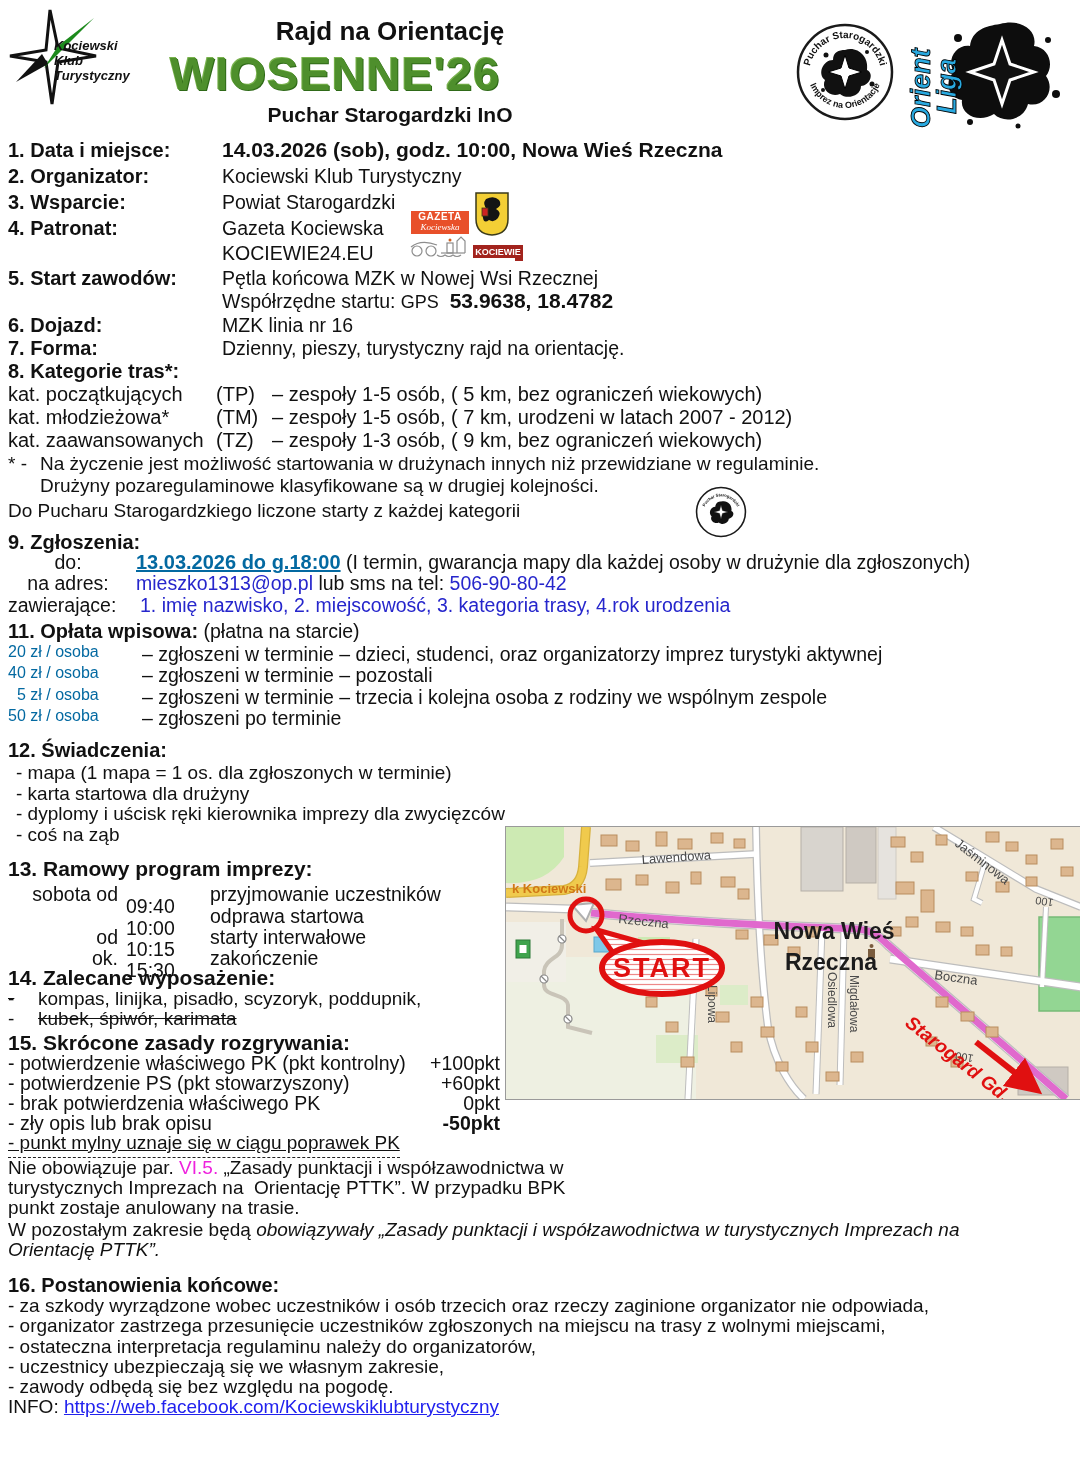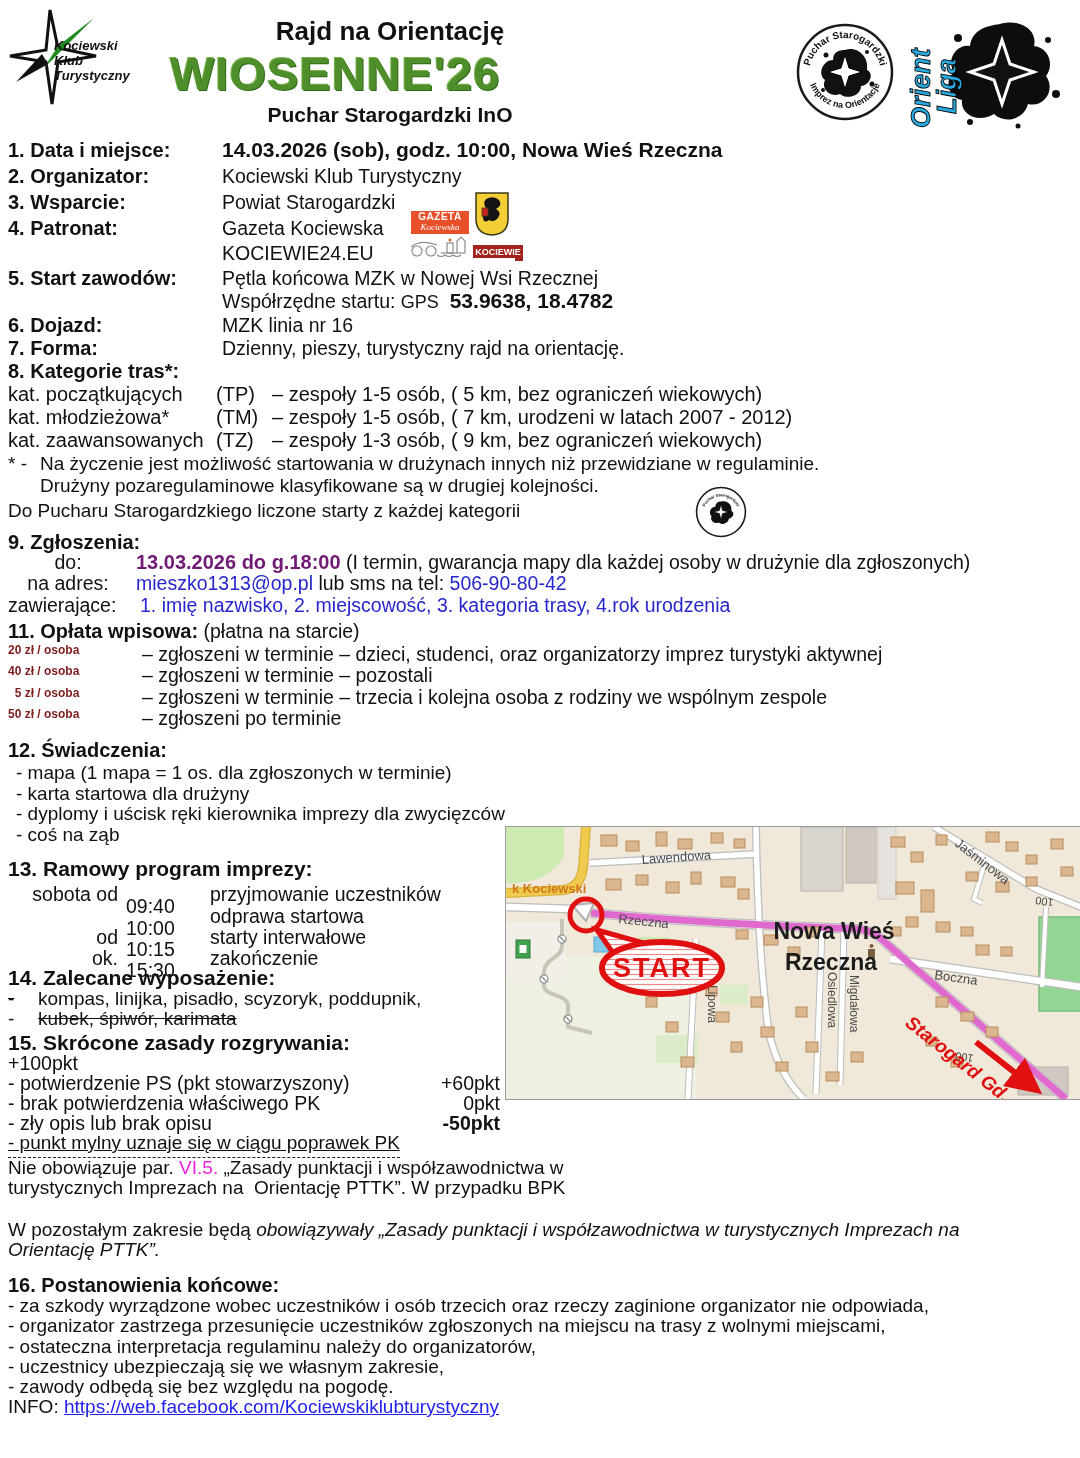--- a/index.html
+++ b/index.html
@@ -5,38 +5,38 @@
   html,body{margin:0;padding:0;background:#fff;}
   .page{position:relative;width:1080px;height:1458px;background:#fff;overflow:hidden;
         font-family:"Liberation Sans",sans-serif;color:#111;}
   .abs{position:absolute;}
   .line{position:absolute;left:8px;font-size:19px;line-height:22px;white-space:nowrap;display:flex;}
   .b{font-weight:bold;}
   .lbl{font-weight:bold;font-size:20px;width:214px;flex:0 0 214px;}
   .val{font-size:19.5px;}
   .val.big{font-size:21px;font-weight:bold;}
   .blue{color:#2626cc;}
-  .blueb{color:#701a75;font-weight:bold;}
+  .blueb{color:#0369a1;font-weight:bold;text-decoration:underline;}
   .mag{color:#ee22dd;}
   .h{font-weight:bold;font-size:20px;}
   
   .title{position:absolute;left:190px;top:16px;width:400px;text-align:center;font-size:26px;font-weight:bold;}
   .event{position:absolute;left:170px;top:46px;width:440px;font-size:47px;font-weight:900;
          letter-spacing:1px;color:#4e8f2c;text-shadow:1px 1px 0 #2f6a18,-1px -1px 0 #79b24e;}
   .subtitle{position:absolute;left:190px;top:103px;width:400px;text-align:center;font-size:21px;font-weight:bold;}
   
   .cat{position:absolute;left:8px;font-size:20px;white-space:nowrap;display:flex;}
   .cat .cname{width:208px;flex:0 0 208px;}
   .cat .ccode{width:56px;flex:0 0 56px;}
   
   .grow{position:absolute;left:8px;display:flex;font-size:19.5px;white-space:pre;}
   .glbl{width:120px;flex:0 0 120px;text-align:center;padding-right:8px;}
   
   .frow{position:absolute;left:8px;display:flex;font-size:19.5px;white-space:pre;}
-  .famount{font-weight:bold;color:#7f1d1d;width:134px;flex:0 0 134px;font-size:12px;}
+  .famount{font-weight:normal;color:#0369a1;width:134px;flex:0 0 134px;font-size:16px;}
   
   .prow{position:absolute;left:8px;display:flex;font-size:19.5px;white-space:pre;}
   .ppre{width:110px;flex:0 0 110px;text-align:right;padding-right:8px;}
   .ptime{width:58px;flex:0 0 58px;margin-top:12px;}
   .pdesc{padding-left:26px;}
   
   .zrow{position:absolute;left:8px;width:492px;display:flex;justify-content:space-between;font-size:19.5px;white-space:pre;}
   .strike{text-decoration:line-through;}
   .uline{text-decoration:underline;border-bottom:1px dashed #222;padding-bottom:3px;}
   .ital{font-style:italic;}
@@ -254,33 +254,36 @@
       <span>kompas, linijka, pisadło, scyzoryk, poddupnik,</span>
     </div>
   <div class="line" style="top:1008px">
       <span style="width:30px;flex:0 0 30px">-</span>
       <span class="strike">kubek, śpiwór, karimata</span>
     </div>
 
   <div class="line" style="top:1032px">
       <span class="h" style="font-size:21px">15. Skrócone zasady rozgrywania:</span>
     </div>
-  <div class="zrow" style="top:1052px"><span>+100pkt</span></div>
+  <div class="zrow" style="top:1052px"><span>- potwierdzenie właściwego PK (pkt kontrolny)</span><span>+100pkt</span></div>
   <div class="zrow" style="top:1072px"><span>- potwierdzenie PS (pkt stowarzyszony)</span><span>+60pkt</span></div>
   <div class="zrow" style="top:1092px"><span>- brak potwierdzenia właściwego PK</span><span>0pkt</span></div>
   <div class="zrow" style="top:1112px"><span>- zły opis lub brak opisu</span><span class="b">-50pkt</span></div>
   <div class="line" style="top:1132px">
       <span class="uline">- punkt mylny uznaje się w ciągu poprawek PK</span>
     </div>
 
   <div class="line" style="top:1157px">
       <span><span>Nie obowiązuje par. </span><span class="mag">VI.5.</span><span> „Zasady punktacji i współzawodnictwa w</span></span>
     </div>
   <div class="line" style="top:1177px">
       <span style="white-space:pre">turystycznych Imprezach na  Orientację PTTK”. W przypadku BPK</span>
+    </div>
+  <div class="line" style="top:1197px">
+      <span>punkt zostaje anulowany na trasie.</span>
     </div>
   <div class="line" style="top:1219px">
       <span><span>W pozostałym zakresie będą </span><span class="ital">obowiązywały „Zasady punktacji i współzawodnictwa w turystycznych Imprezach na</span></span>
     </div>
   <div class="line" style="top:1239px">
       <span class="ital">Orientację PTTK”.</span>
     </div>
 
   <div class="line" style="top:1274px">
       <span class="h">16. Postanowienia końcowe:</span>

